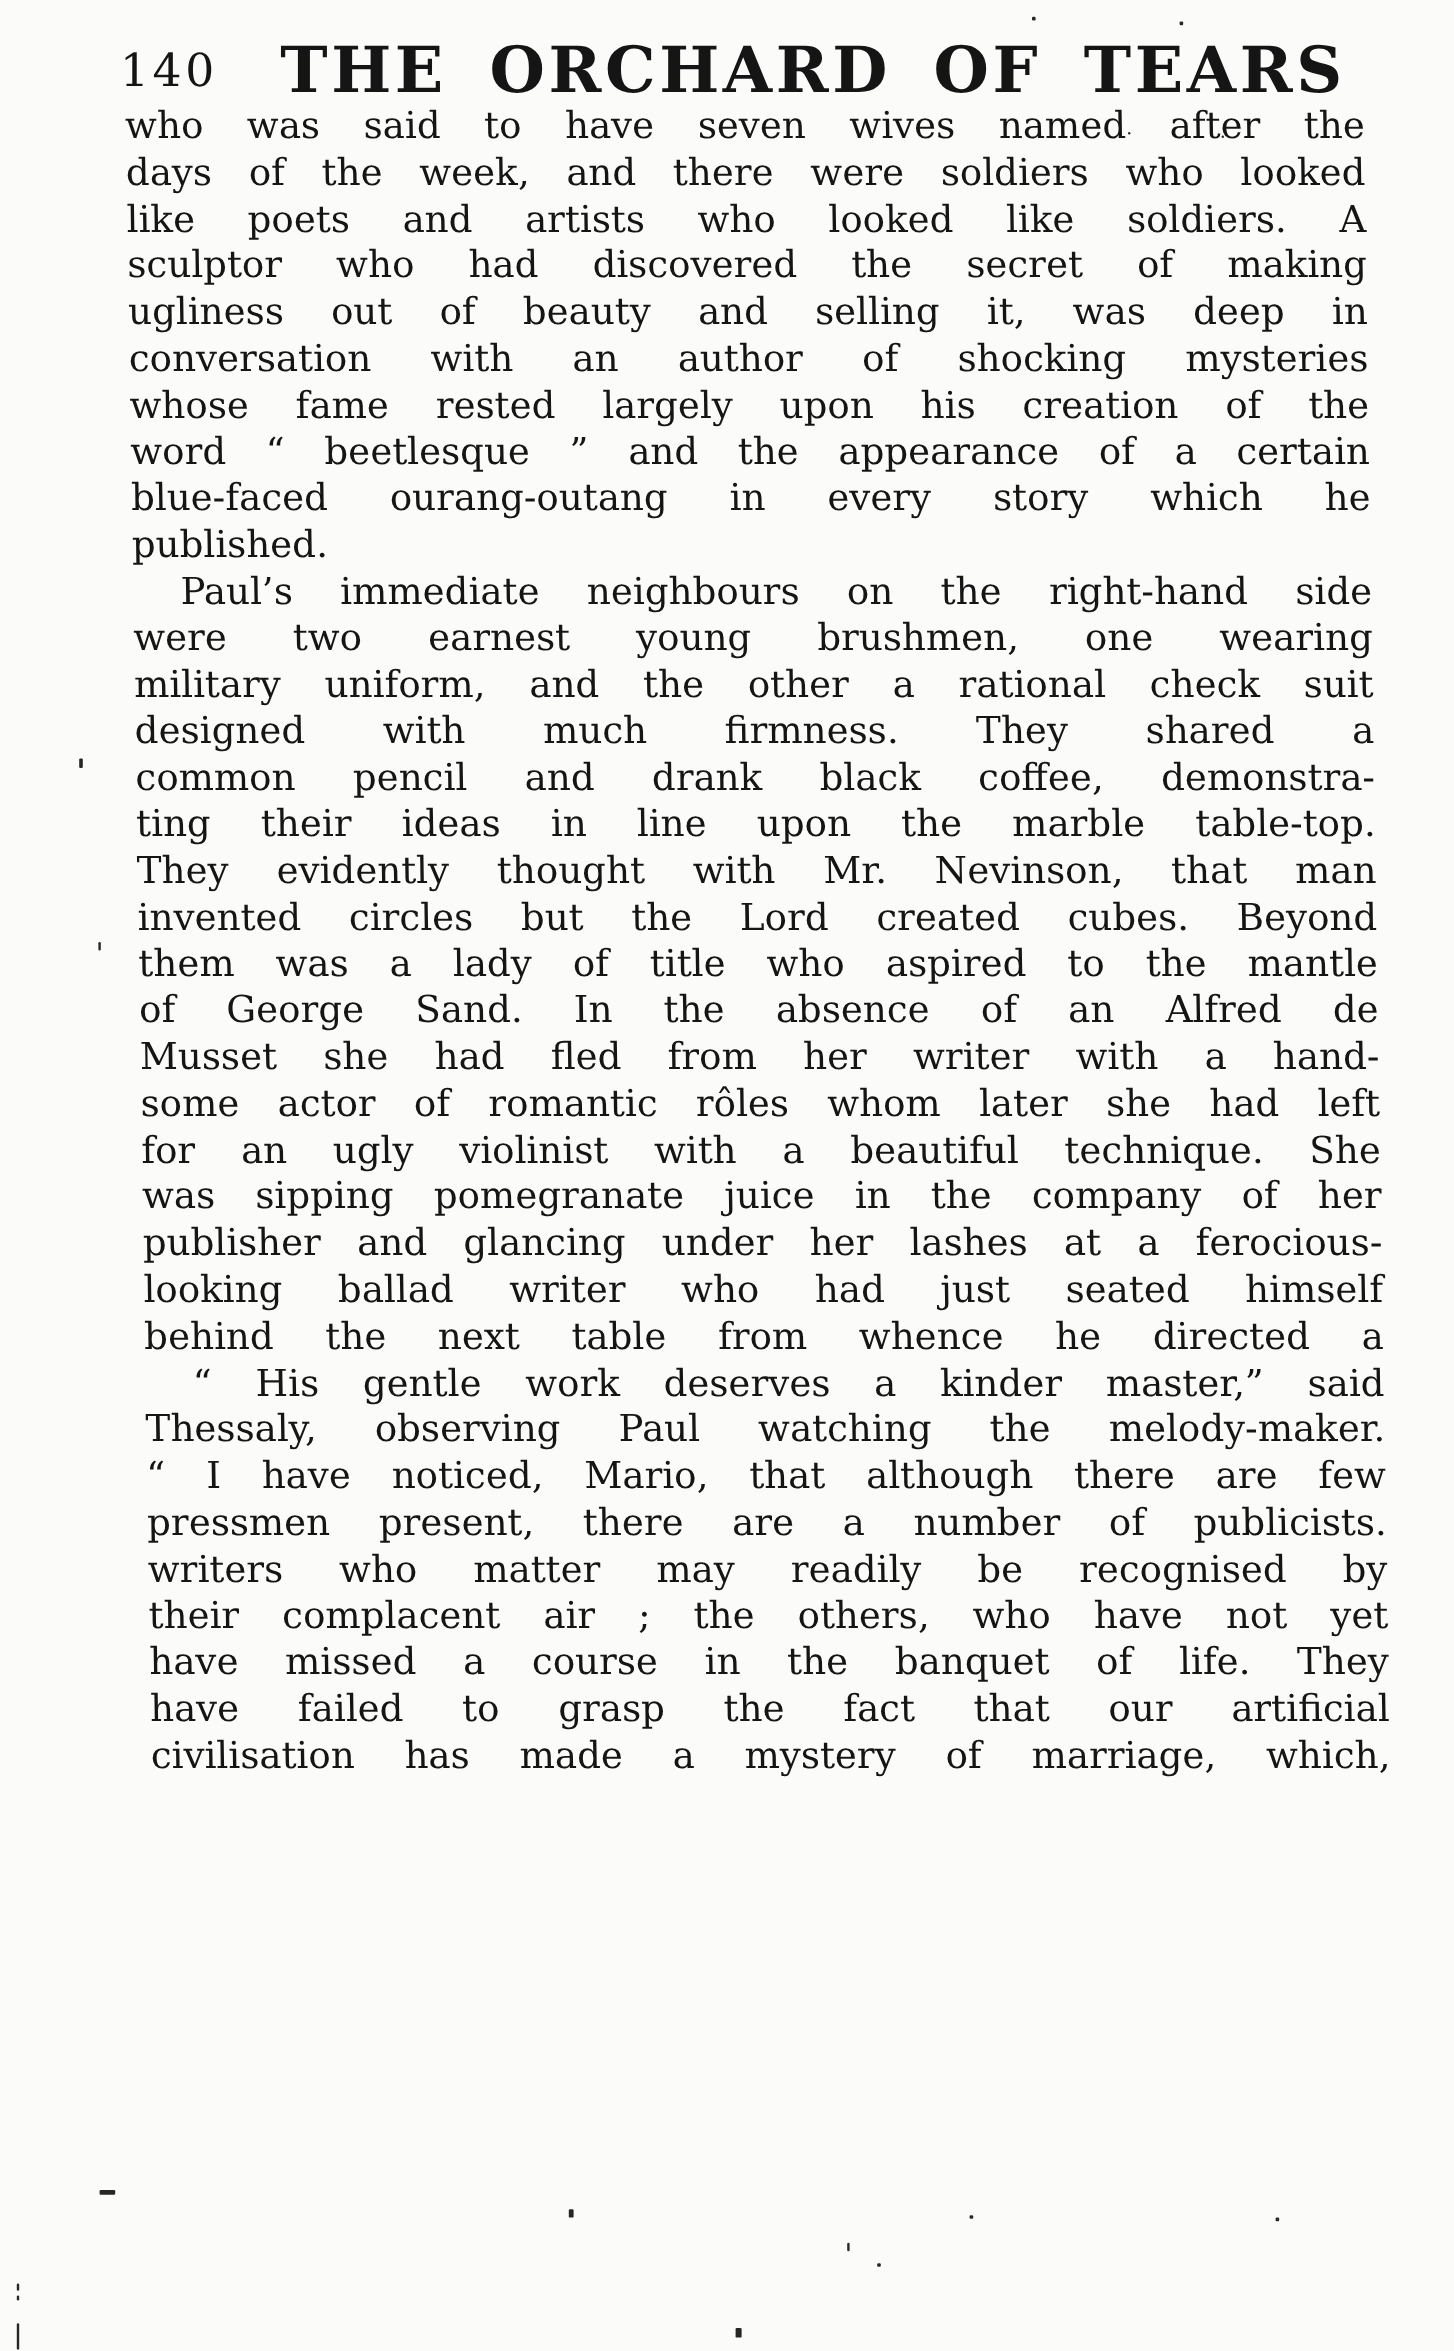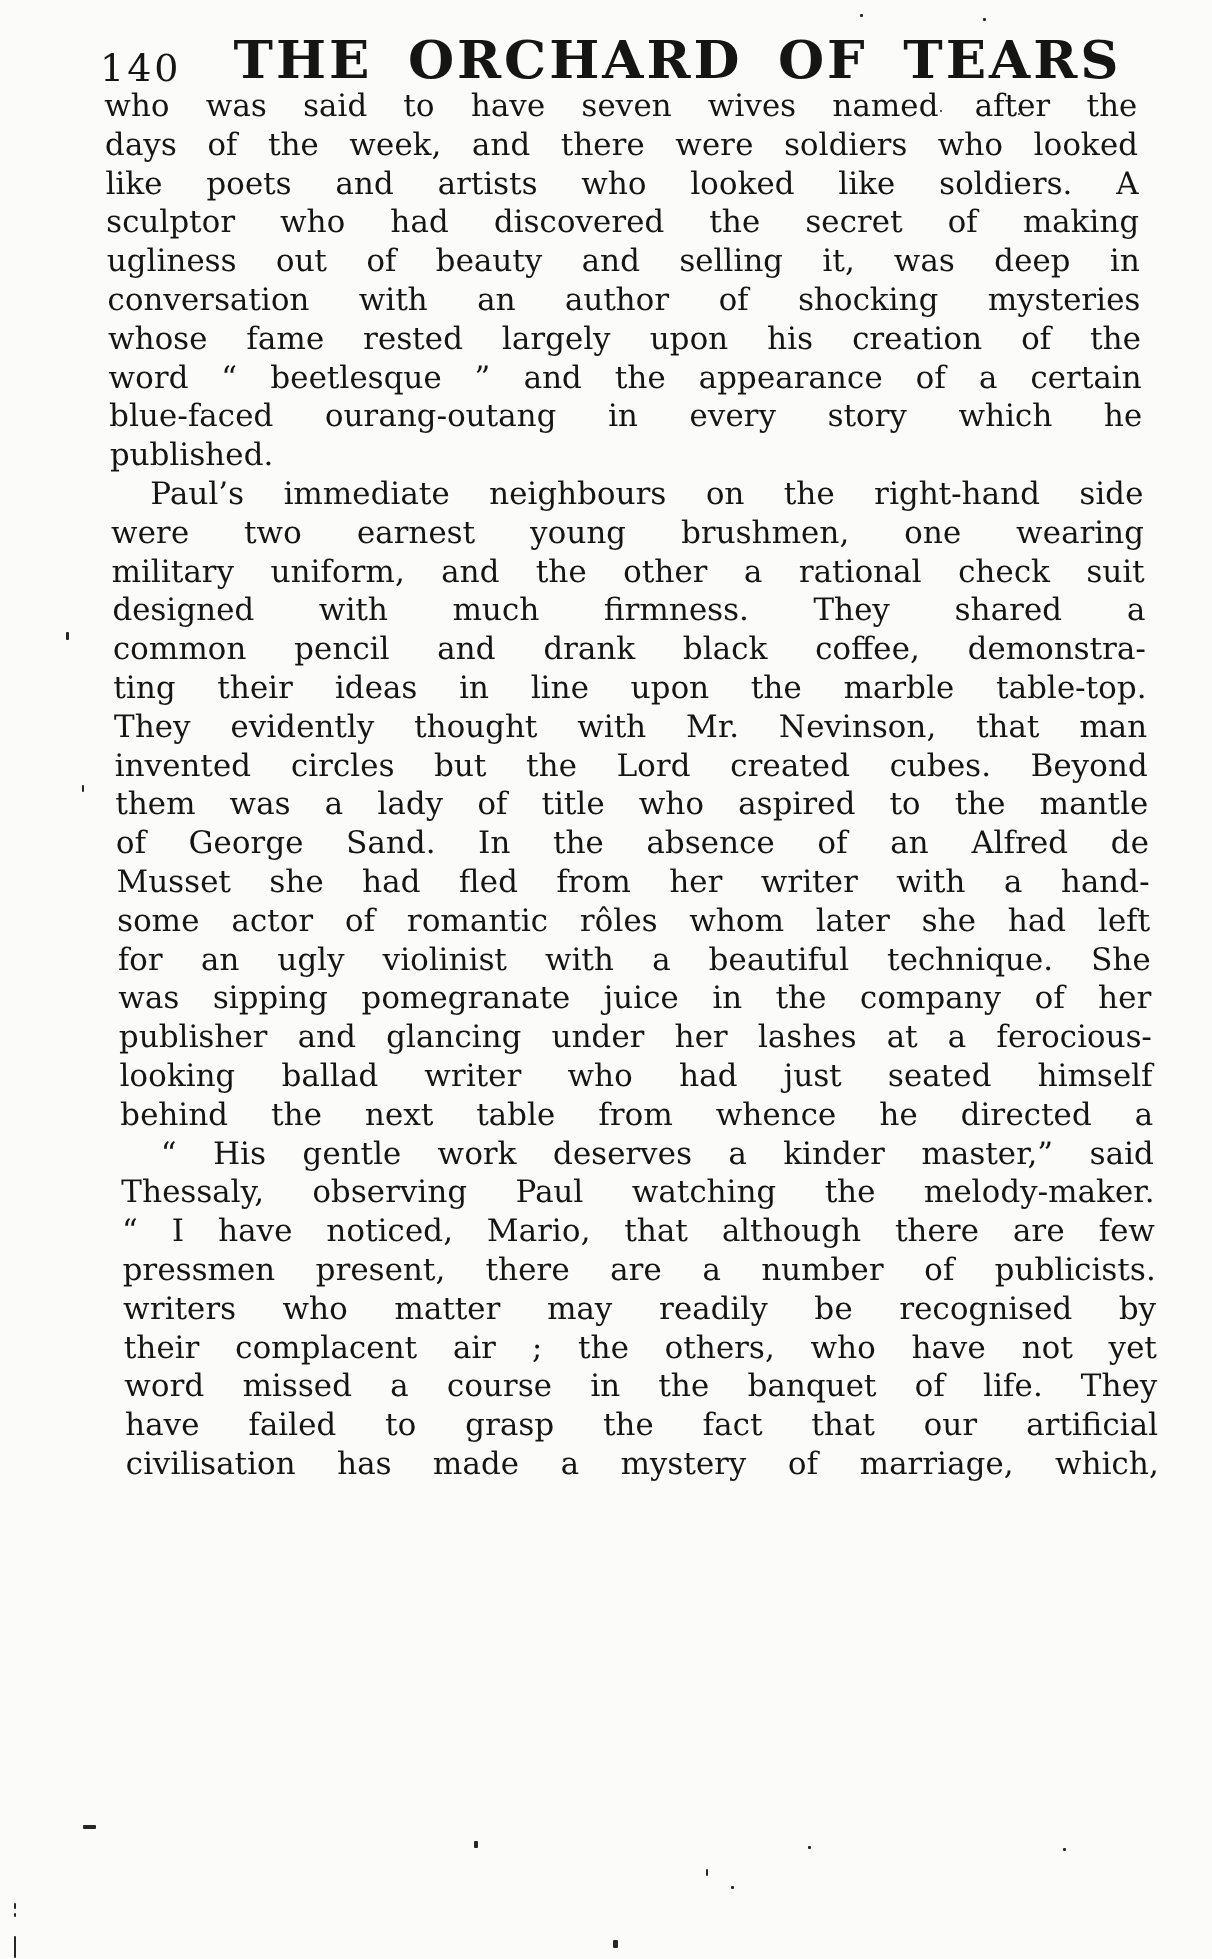--- a/index.html
+++ b/index.html
@@ -7,21 +7,21 @@
   .page {
     position:relative;
     width:1212px; height:1959px;
     background:var(--paper);
     color:var(--ink);
     font-family:"DejaVu Serif", serif;
     overflow:hidden;
   }
   .header {
     position:absolute; top:28px; left:100px; width:1060px;
-    display:flex; align-items:flex-end;
+    display:flex; align-items:center;
   }
   .page-number {
     font-size:38px; letter-spacing:3px;
   }
   .page-title {
     margin-left:52px;
     font-size:53px; font-weight:bold;
     letter-spacing:3px; word-spacing:14px;
     white-space:nowrap;
   }
@@ -75,21 +75,21 @@
       <div class="line">was sipping pomegranate juice in the company of her</div>
       <div class="line">publisher and glancing under her lashes at a ferocious-</div>
       <div class="line">looking ballad writer who had just seated himself</div>
       <div class="line">behind the next table from whence he directed a</div>
       <div class="line indent">“ His gentle work deserves a kinder master,” said</div>
       <div class="line">Thessaly, observing Paul watching the melody-maker.</div>
       <div class="line">“ I have noticed, Mario, that although there are few</div>
       <div class="line">pressmen present, there are a number of publicists.</div>
       <div class="line">writers who matter may readily be recognised by</div>
       <div class="line">their complacent air ;  the others, who have not yet</div>
-      <div class="line">word missed a course in the banquet of life.  They</div>
+      <div class="line">have missed a course in the banquet of life.  They</div>
       <div class="line">have failed to grasp the fact that our artificial</div>
       <div class="line">civilisation has made a mystery of marriage, which,</div>
     </div>
 
   <div class="speck" style="left:860px; top:14px; width:3px; height:3px;"></div>
   <div class="speck" style="left:983px; top:18px; width:3px; height:3px;"></div>
   <div class="speck" style="left:940px; top:110px; width:2px; height:2px;"></div>
   <div class="speck" style="left:1018px; top:113px; width:2px; height:2px;"></div>
   <div class="speck" style="left:66px; top:632px; width:3px; height:8px;"></div>
   <div class="speck" style="left:82px; top:785px; width:2px; height:7px;"></div>

